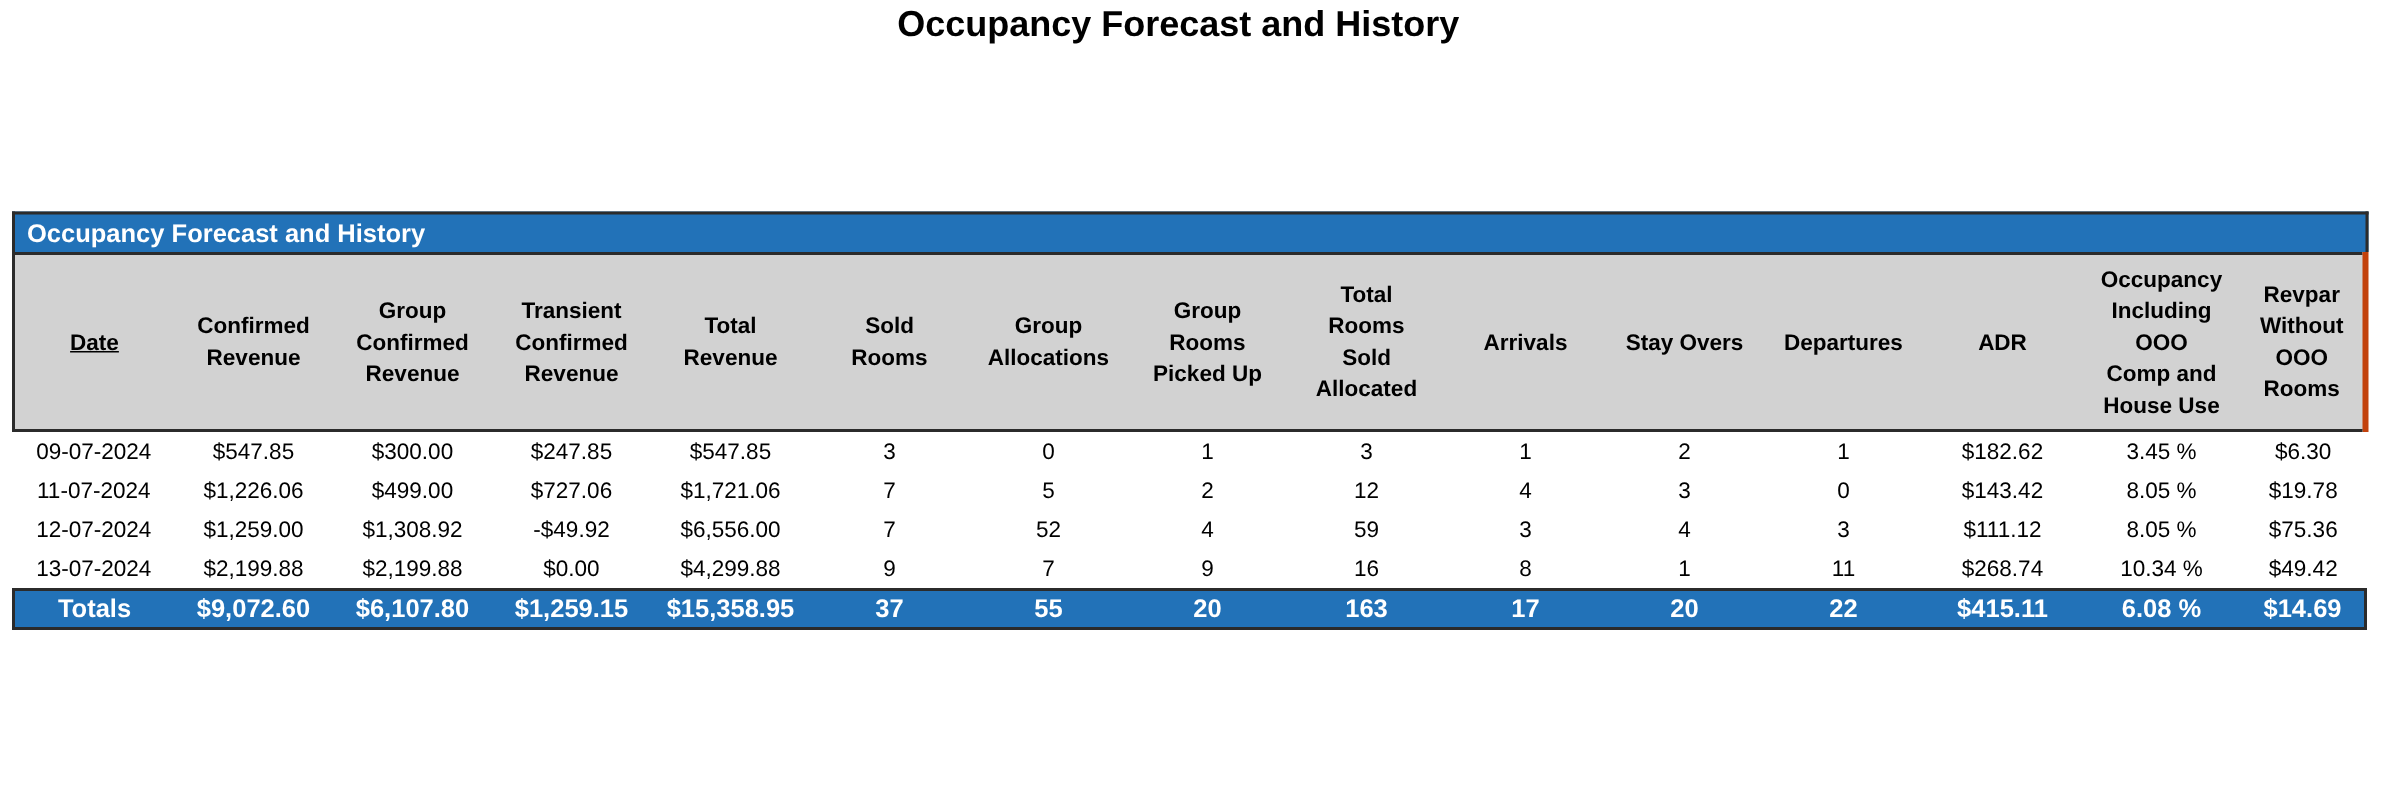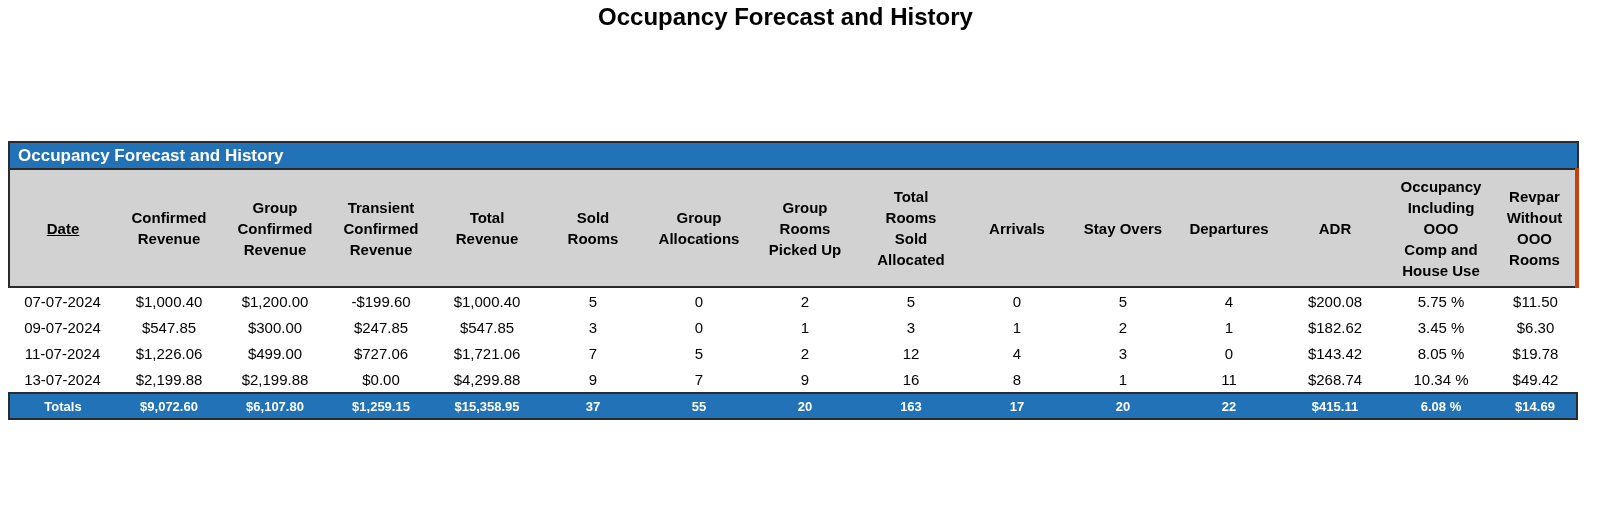--- a/index.html
+++ b/index.html
@@ -74,21 +74,21 @@
     color: #000000;
     font-size: 15px;
     text-align: center;
     vertical-align: middle;
     height: 26px;
     padding: 0 2px;
   }
   tfoot td {
     background: #2272B8;
     color: #ffffff;
-    font-size: 13px;
+    font-size: 17px;
     font-weight: bold;
     text-align: center;
     vertical-align: middle;
     height: 24px;
     padding: 0 2px;
     border-top: 2px solid #2b2b2b;
     border-bottom: 2px solid #2b2b2b;
   }
   tfoot td:first-child { border-left: 2px solid #2b2b2b; }
   tfoot td:last-child  { border-right: 2px solid #2b2b2b; }
@@ -137,37 +137,20 @@
 Comp and
 House Use</th>
           <th>Revpar
 Without
 OOO
 Rooms</th>
         </tr>
     </thead>
     <tbody id="table-body">
         <tr>
-          <td>07-07-2024</td>
-          <td>$1,000.40</td>
-          <td>$1,200.00</td>
-          <td>-$199.60</td>
-          <td>$1,000.40</td>
-          <td>5</td>
-          <td>0</td>
-          <td>2</td>
-          <td>5</td>
-          <td>0</td>
-          <td>5</td>
-          <td>4</td>
-          <td>$200.08</td>
-          <td>5.75 %</td>
-          <td>$11.50</td>
-        </tr>
-        <tr>
           <td>09-07-2024</td>
           <td>$547.85</td>
           <td>$300.00</td>
           <td>$247.85</td>
           <td>$547.85</td>
           <td>3</td>
           <td>0</td>
           <td>1</td>
           <td>3</td>
           <td>1</td>
@@ -186,20 +169,37 @@
           <td>7</td>
           <td>5</td>
           <td>2</td>
           <td>12</td>
           <td>4</td>
           <td>3</td>
           <td>0</td>
           <td>$143.42</td>
           <td>8.05 %</td>
           <td>$19.78</td>
+        </tr>
+        <tr>
+          <td>12-07-2024</td>
+          <td>$1,259.00</td>
+          <td>$1,308.92</td>
+          <td>-$49.92</td>
+          <td>$6,556.00</td>
+          <td>7</td>
+          <td>52</td>
+          <td>4</td>
+          <td>59</td>
+          <td>3</td>
+          <td>4</td>
+          <td>3</td>
+          <td>$111.12</td>
+          <td>8.05 %</td>
+          <td>$75.36</td>
         </tr>
         <tr>
           <td>13-07-2024</td>
           <td>$2,199.88</td>
           <td>$2,199.88</td>
           <td>$0.00</td>
           <td>$4,299.88</td>
           <td>9</td>
           <td>7</td>
           <td>9</td>

